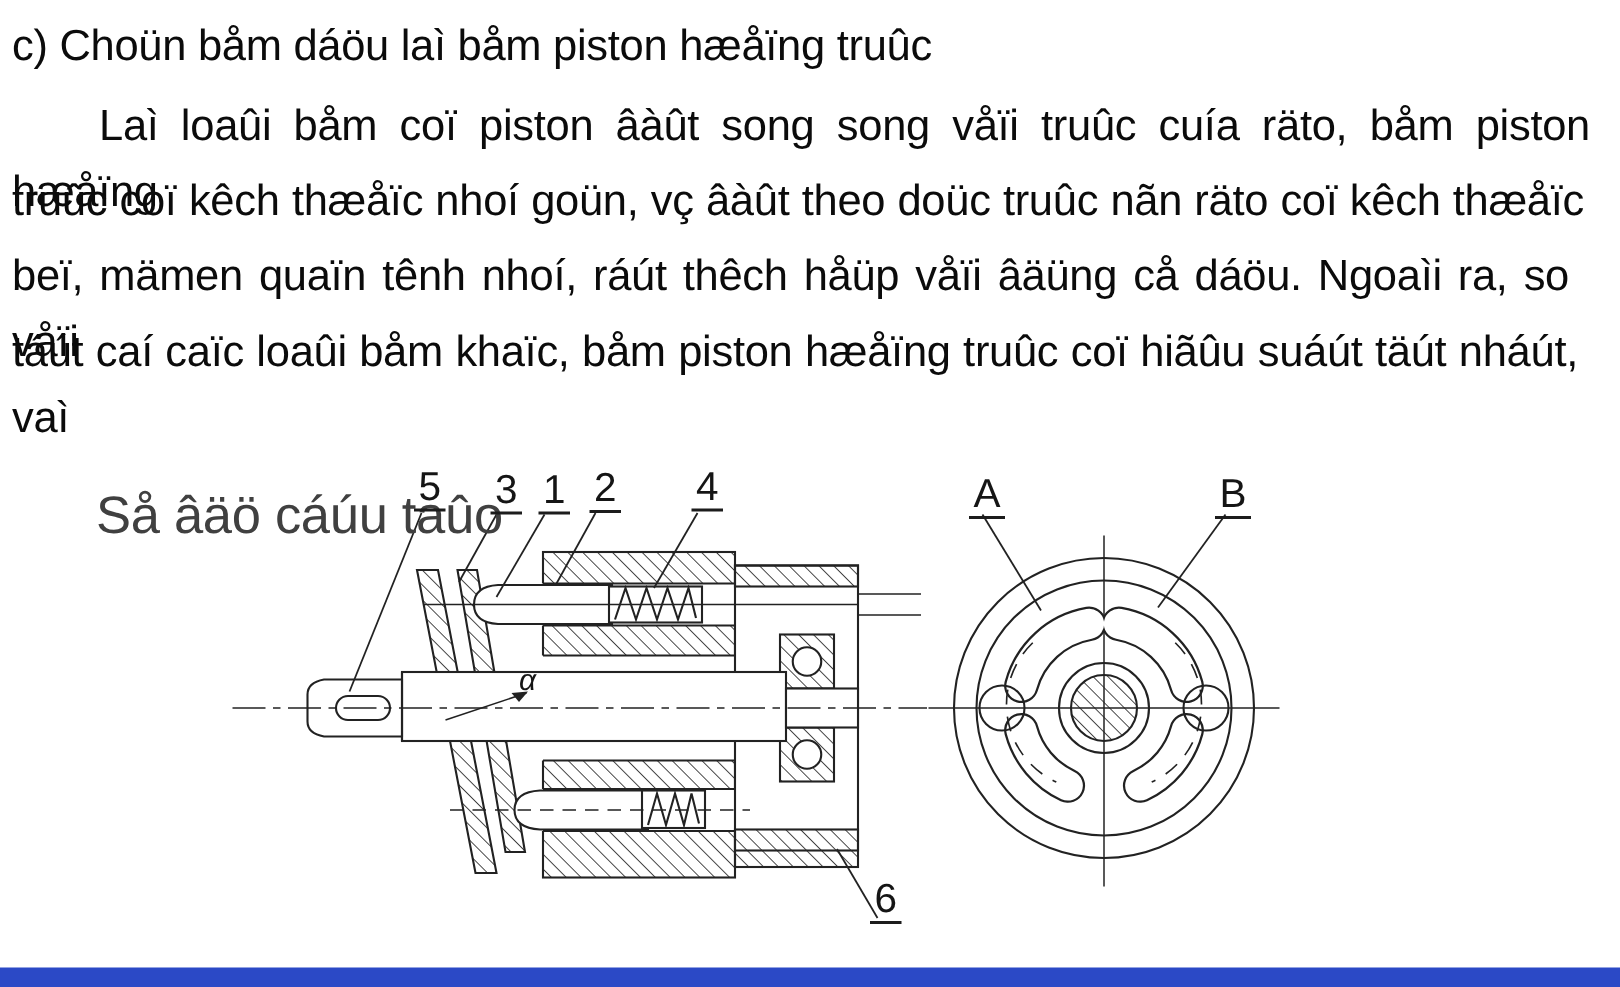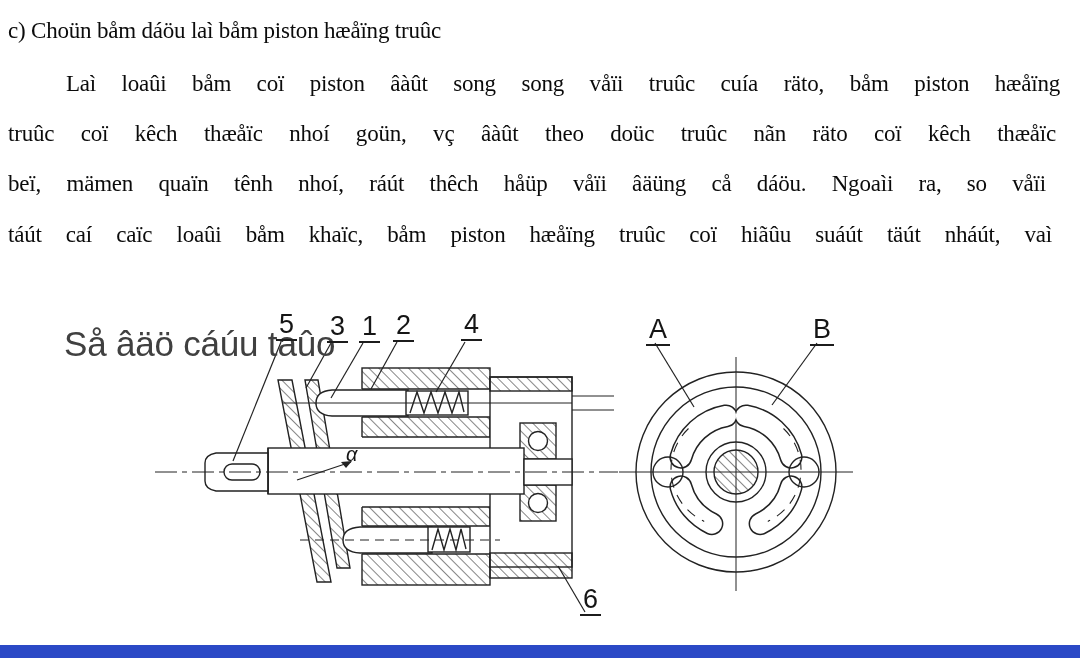--- a/index.html
+++ b/index.html
@@ -1,19 +1,19 @@
 <!DOCTYPE html>
 <html><head>
 <meta charset="utf-8">
 <style>
   html,body{margin:0;padding:0;}
   body{width:1080px;height:658px;background:#fff;position:relative;overflow:hidden;
        font-family:"Liberation Sans",sans-serif;color:#0b0b0b;}
   .page{position:absolute;inset:0;background:#fff;}
-  .tline{position:absolute;font-size:23px;letter-spacing:-0.2px;line-height:44px;white-space:nowrap;font-family:Liberation Serif, serif;}
+  .tline{position:absolute;font-size:29px;letter-spacing:-0.2px;line-height:44px;white-space:nowrap;}
   .just{white-space:normal;text-align:justify;text-align-last:justify;}
   .figlayer{position:absolute;left:0;top:0;width:1080px;height:658px;}
   svg{position:absolute;left:0;top:300px;}
   .lbl{position:absolute;font-size:27px;line-height:28px;padding:0 3px 1px 3px;
        border-bottom:2px solid #1c1c1c;color:#151515;}
   .caption{position:absolute;font-size:35px;letter-spacing:-0.2px;color:#404040;}
   .alpha{position:absolute;font-size:20px;font-style:italic;color:#151515;}
   .footer-bar{position:absolute;left:0;top:645px;width:1080px;height:13px;}
 </style>
 </head>

